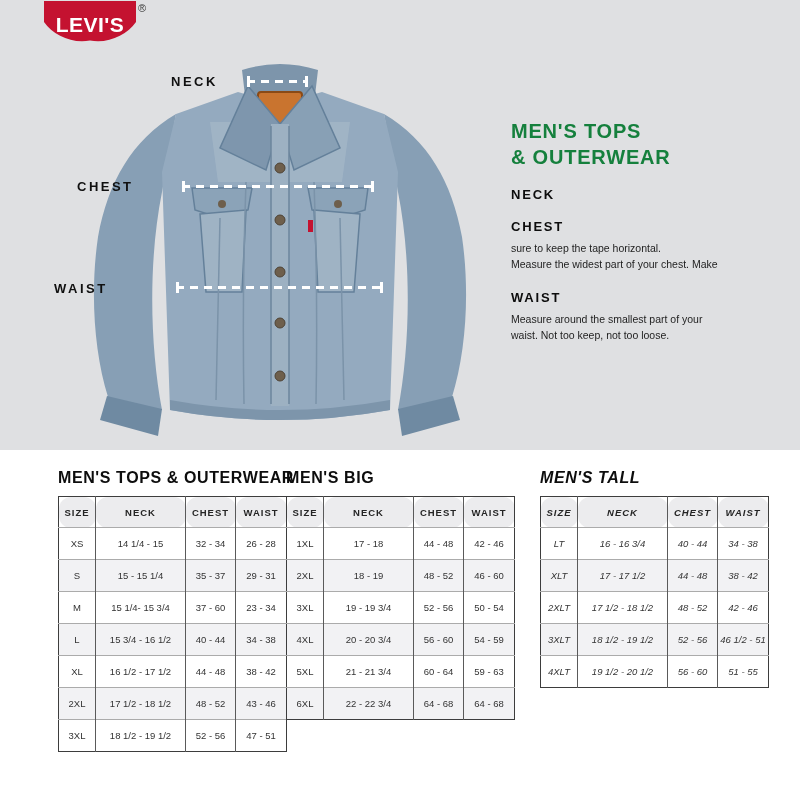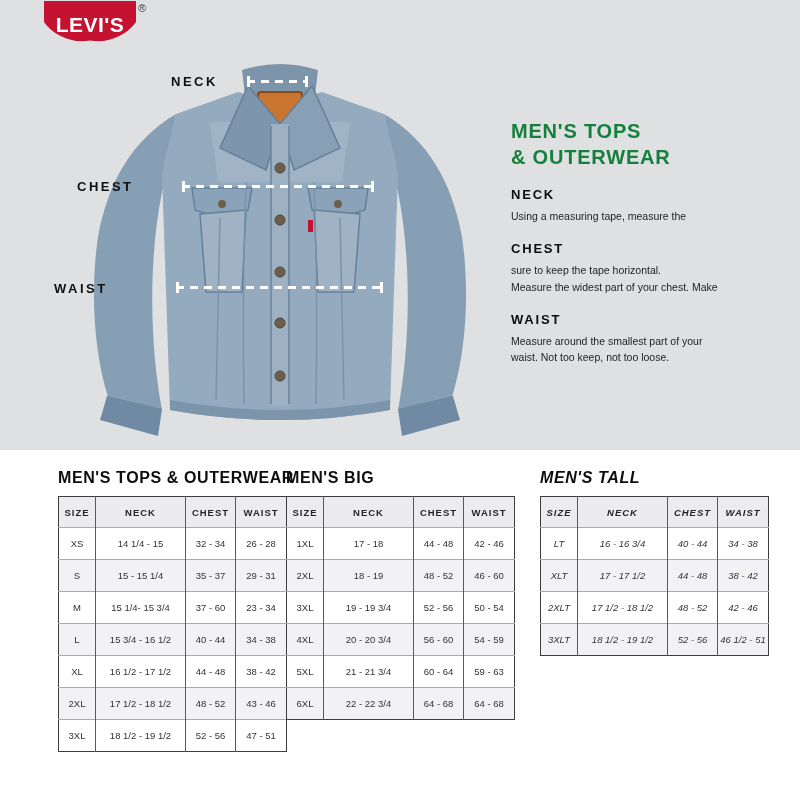--- a/index.html
+++ b/index.html
@@ -46,21 +46,21 @@
   .table-title { font-size:16px; font-weight:bold; letter-spacing:0.6px; color:#0d0d0d; margin-bottom:9px; white-space:nowrap; }
   table { border-collapse:collapse; table-layout:fixed; width:228px; background:#ffffff; border:1px solid #3d3d3d; }
   col.c-size  { width:37px; }
   col.c-neck  { width:90px; }
   col.c-chest { width:50px; }
   col.c-waist { width:51px; }
   th { height:31px; font-size:9.5px; font-weight:bold; letter-spacing:1px; color:#252525; background:#ececee; text-align:center; }
   td { height:32px; font-size:9.5px; color:#333333; text-align:center; padding:1px 2px; background:#ffffff; }
   th, td { border-left:1px solid #5a5a5a; border-top:1px solid #ababab; }
   th:first-child, td:first-child { border-left:none; }
-  thead tr th { border-top:none; }
+  thead tr th { border-top:none;border-radius:12px; }
   tbody tr:nth-child(even) td { background:#f2f2f4; }
 </style>
 </head>
 <body>
 
 <div class="page">
 
   <div class="hero">
 
     <svg class="logo" viewBox="0 0 108 50">
@@ -130,21 +130,20 @@
     <div class="dash-line line-chest"></div>
     <div class="dash-line line-waist"></div>
 
     <div class="info">
       <div class="info-title">
         <div>MEN'S TOPS</div>
         <div>&amp; OUTERWEAR</div>
       </div>
       <div class="info-section">
         <div class="info-heading">NECK</div>
-        <div class="info-line">Using a measuring tape, measure the</div>
       </div>
       <div class="info-section">
         <div class="info-heading">CHEST</div>
         <div class="info-line">sure to keep the tape horizontal.</div>
         <div class="info-line">Measure the widest part of your chest. Make</div>
       </div>
       <div class="info-section">
         <div class="info-heading">WAIST</div>
         <div class="info-line">Measure around the smallest part of your</div>
         <div class="info-line">waist. Not too keep, not too loose.</div>
@@ -309,17 +308,23 @@
             <td>17 1/2 - 18 1/2</td>
             <td>48 - 52</td>
             <td>42 - 46</td>
           </tr>
           <tr>
             <td>3XLT</td>
             <td>18 1/2 - 19 1/2</td>
             <td>52 - 56</td>
             <td>46 1/2 - 51</td>
           </tr>
+          <tr>
+            <td>4XLT</td>
+            <td>19 1/2 - 20 1/2</td>
+            <td>56 - 60</td>
+            <td>51 - 55</td>
+          </tr>
         </tbody>
     </table>
   </div>
 
 </div>
 
 </body></html>

